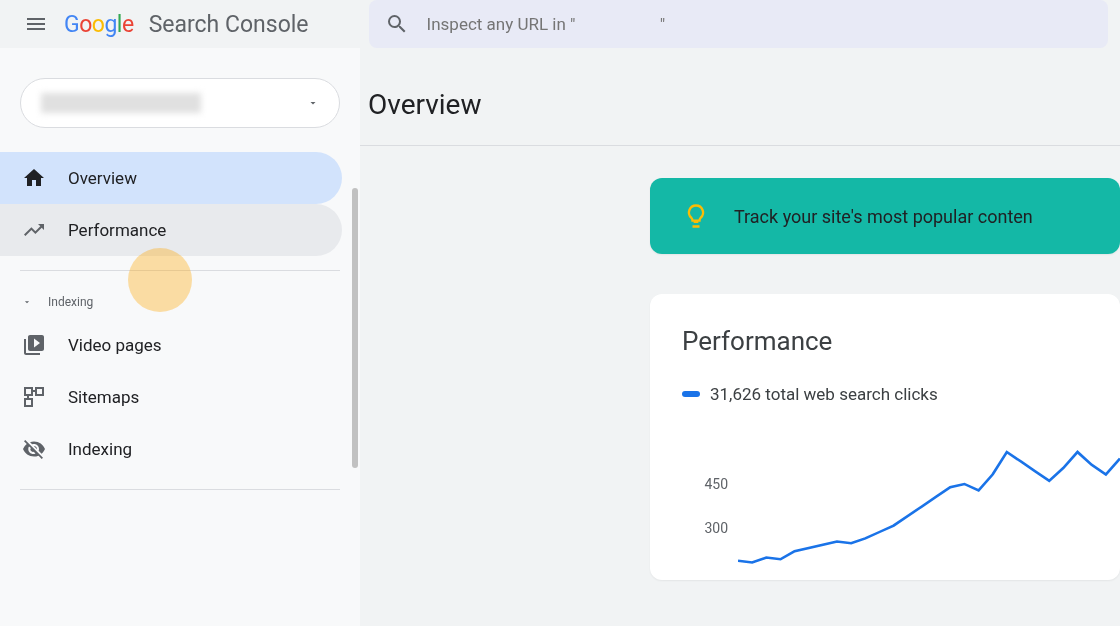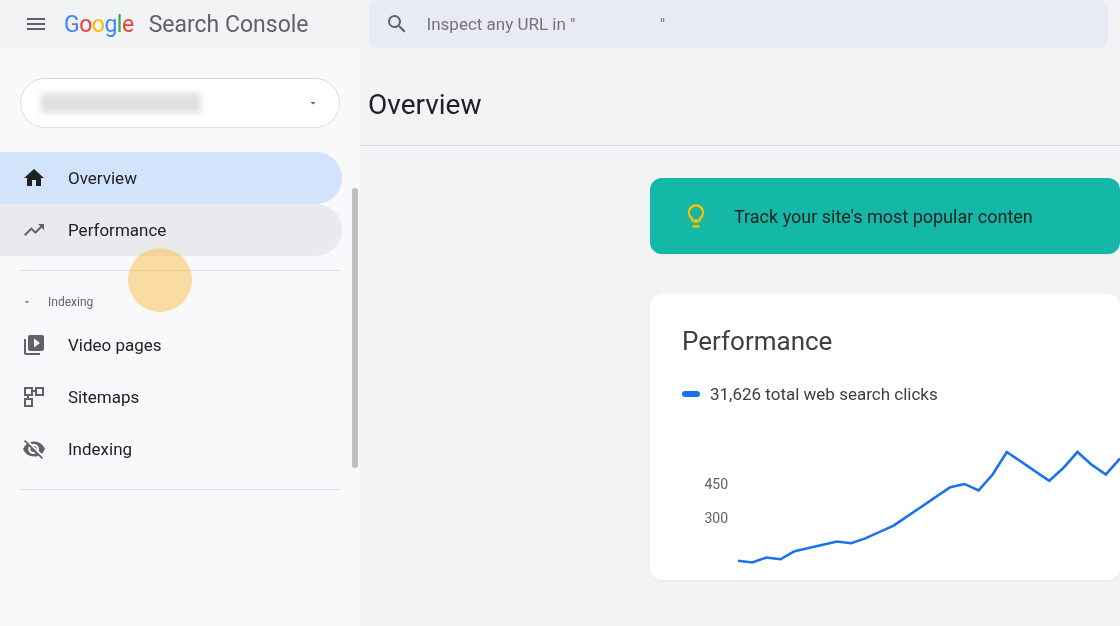--- a/index.html
+++ b/index.html
@@ -54,21 +54,21 @@
     
     .perf-card { background: #fff; border-radius: 12px; margin: 40px 0 0 290px; padding: 32px 0 0 32px; box-shadow: 0 1px 2px rgba(0,0,0,0.06); }
     .perf-title { font-size: 26px; color: #3c4043; font-weight: 400; margin-bottom: 28px; }
     .legend { display: flex; align-items: center; margin-bottom: 16px; }
     .legend-swatch { width: 18px; height: 6px; background: #1a73e8; border-radius: 3px; margin-right: 10px; }
     .legend-text { font-size: 17px; color: #3c4043; }
     
     .chart-area { position: relative; height: 160px; margin-top: 10px; }
     .y-label { position: absolute; font-size: 14px; color: #5f6368; right: calc(100% - 46px); text-align: right; width: 40px; }
     .y-label.y450 { top: 24px; margin-top: 32px; }
-    .y-label.y300 { top: 90px; }
+    .y-label.y300 { top: 100px; }
     .chart-svg { position: absolute; left: 56px; top: 0; width: calc(100% - 56px); height: 160px; }
   </style>
 </head>
 <body>
 
 <div class="header">
   <div class="menu-btn">
     <svg class="menu-icon" viewBox="0 0 24 24">
         <path fill="#5f6368" d="M3 18h18v-2H3v2zm0-5h18v-2H3v2zm0-7v2h18V6H3z"></path>
       </svg>

